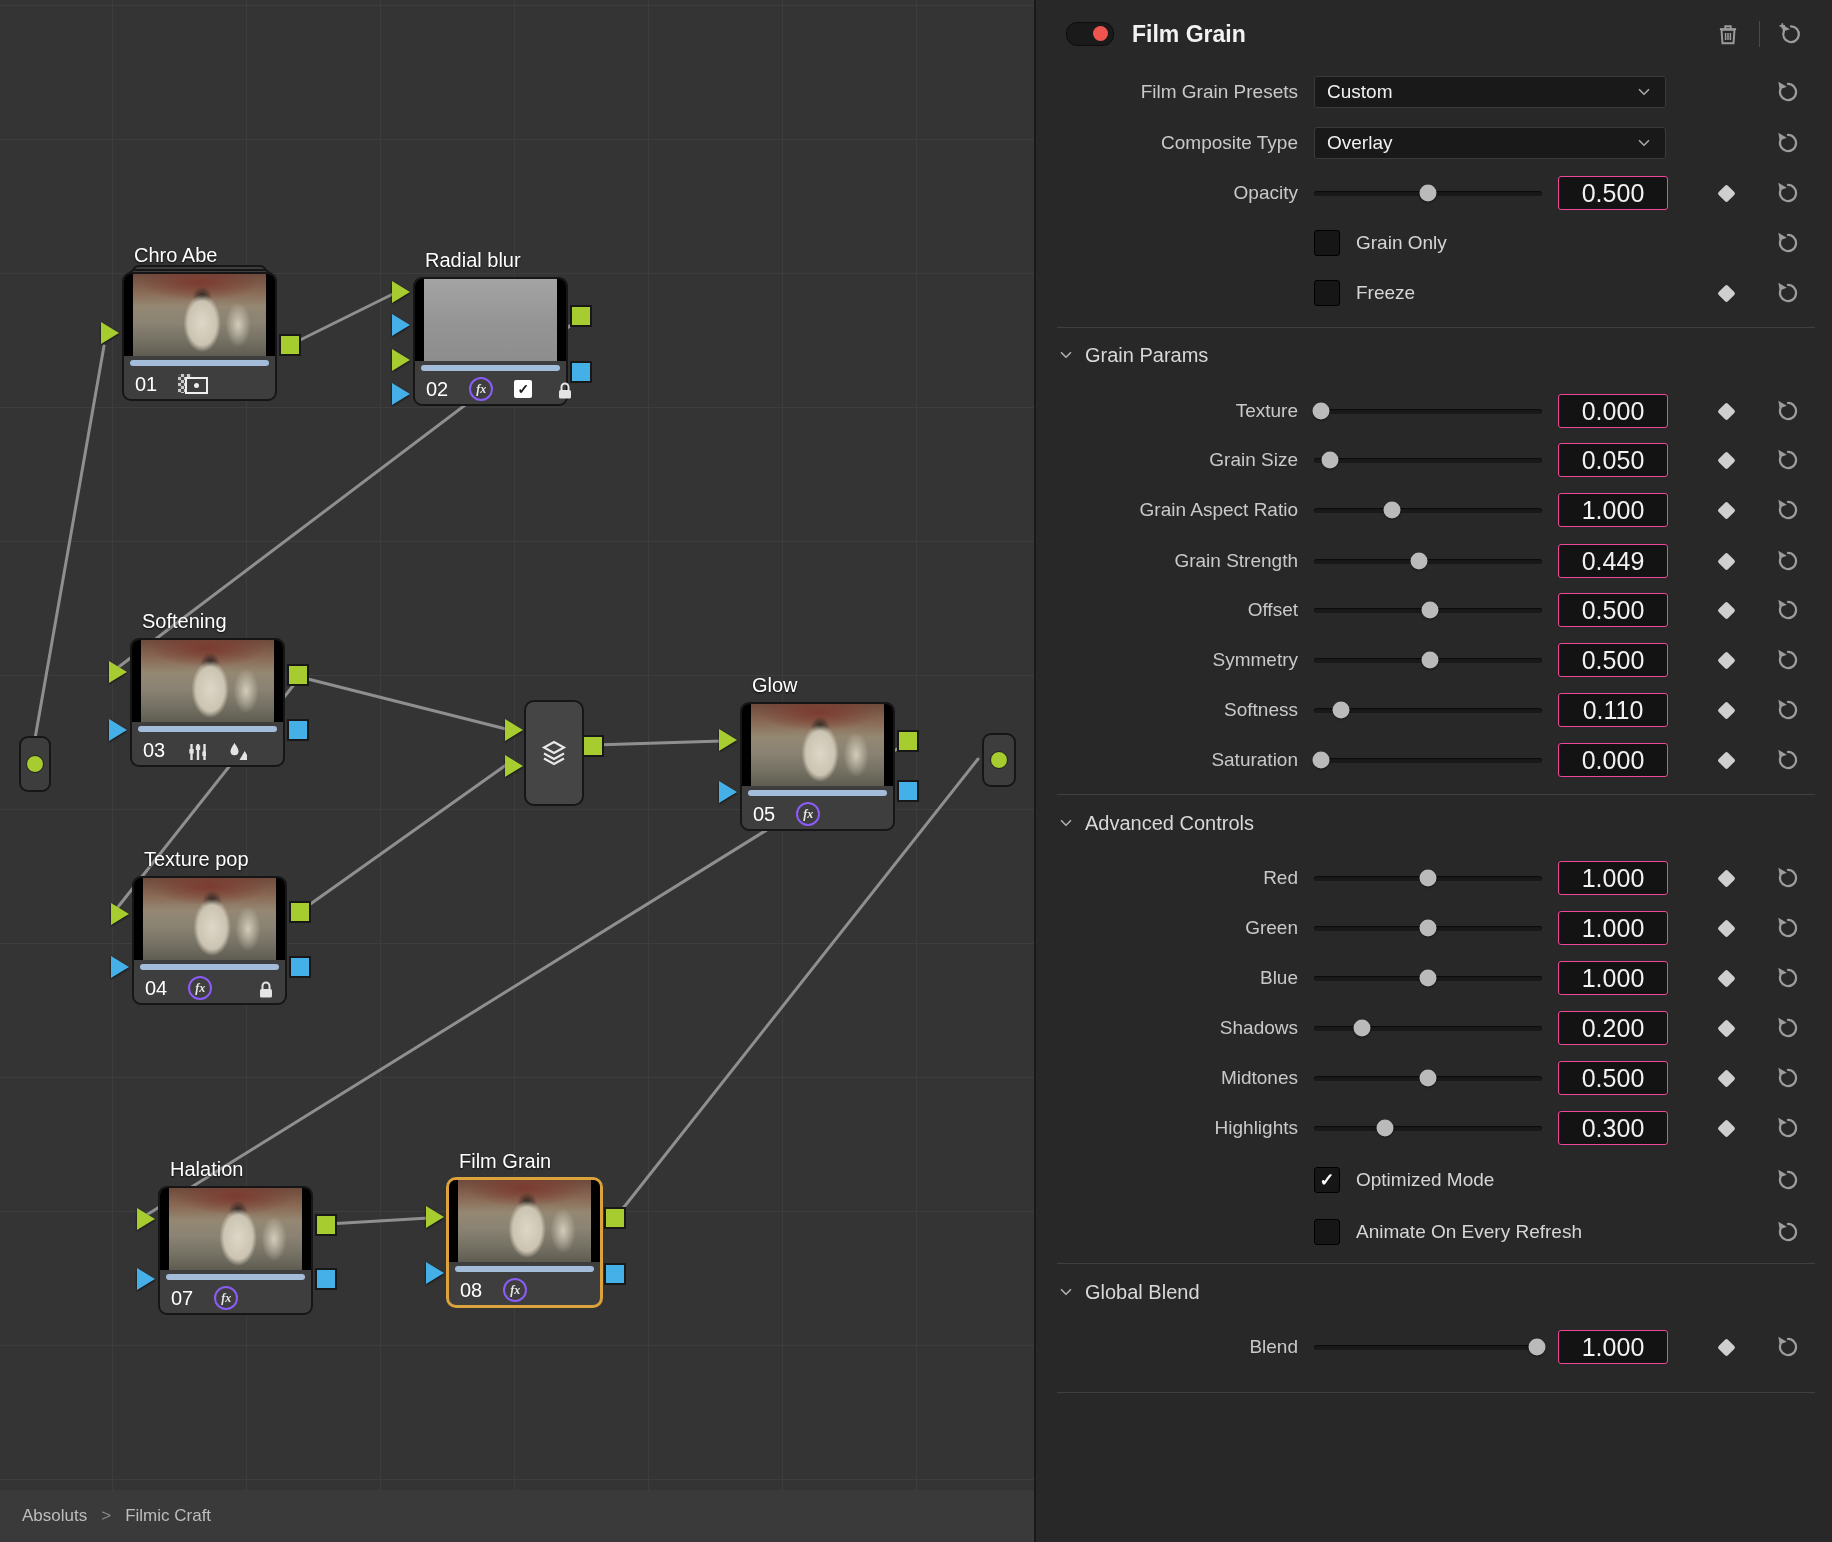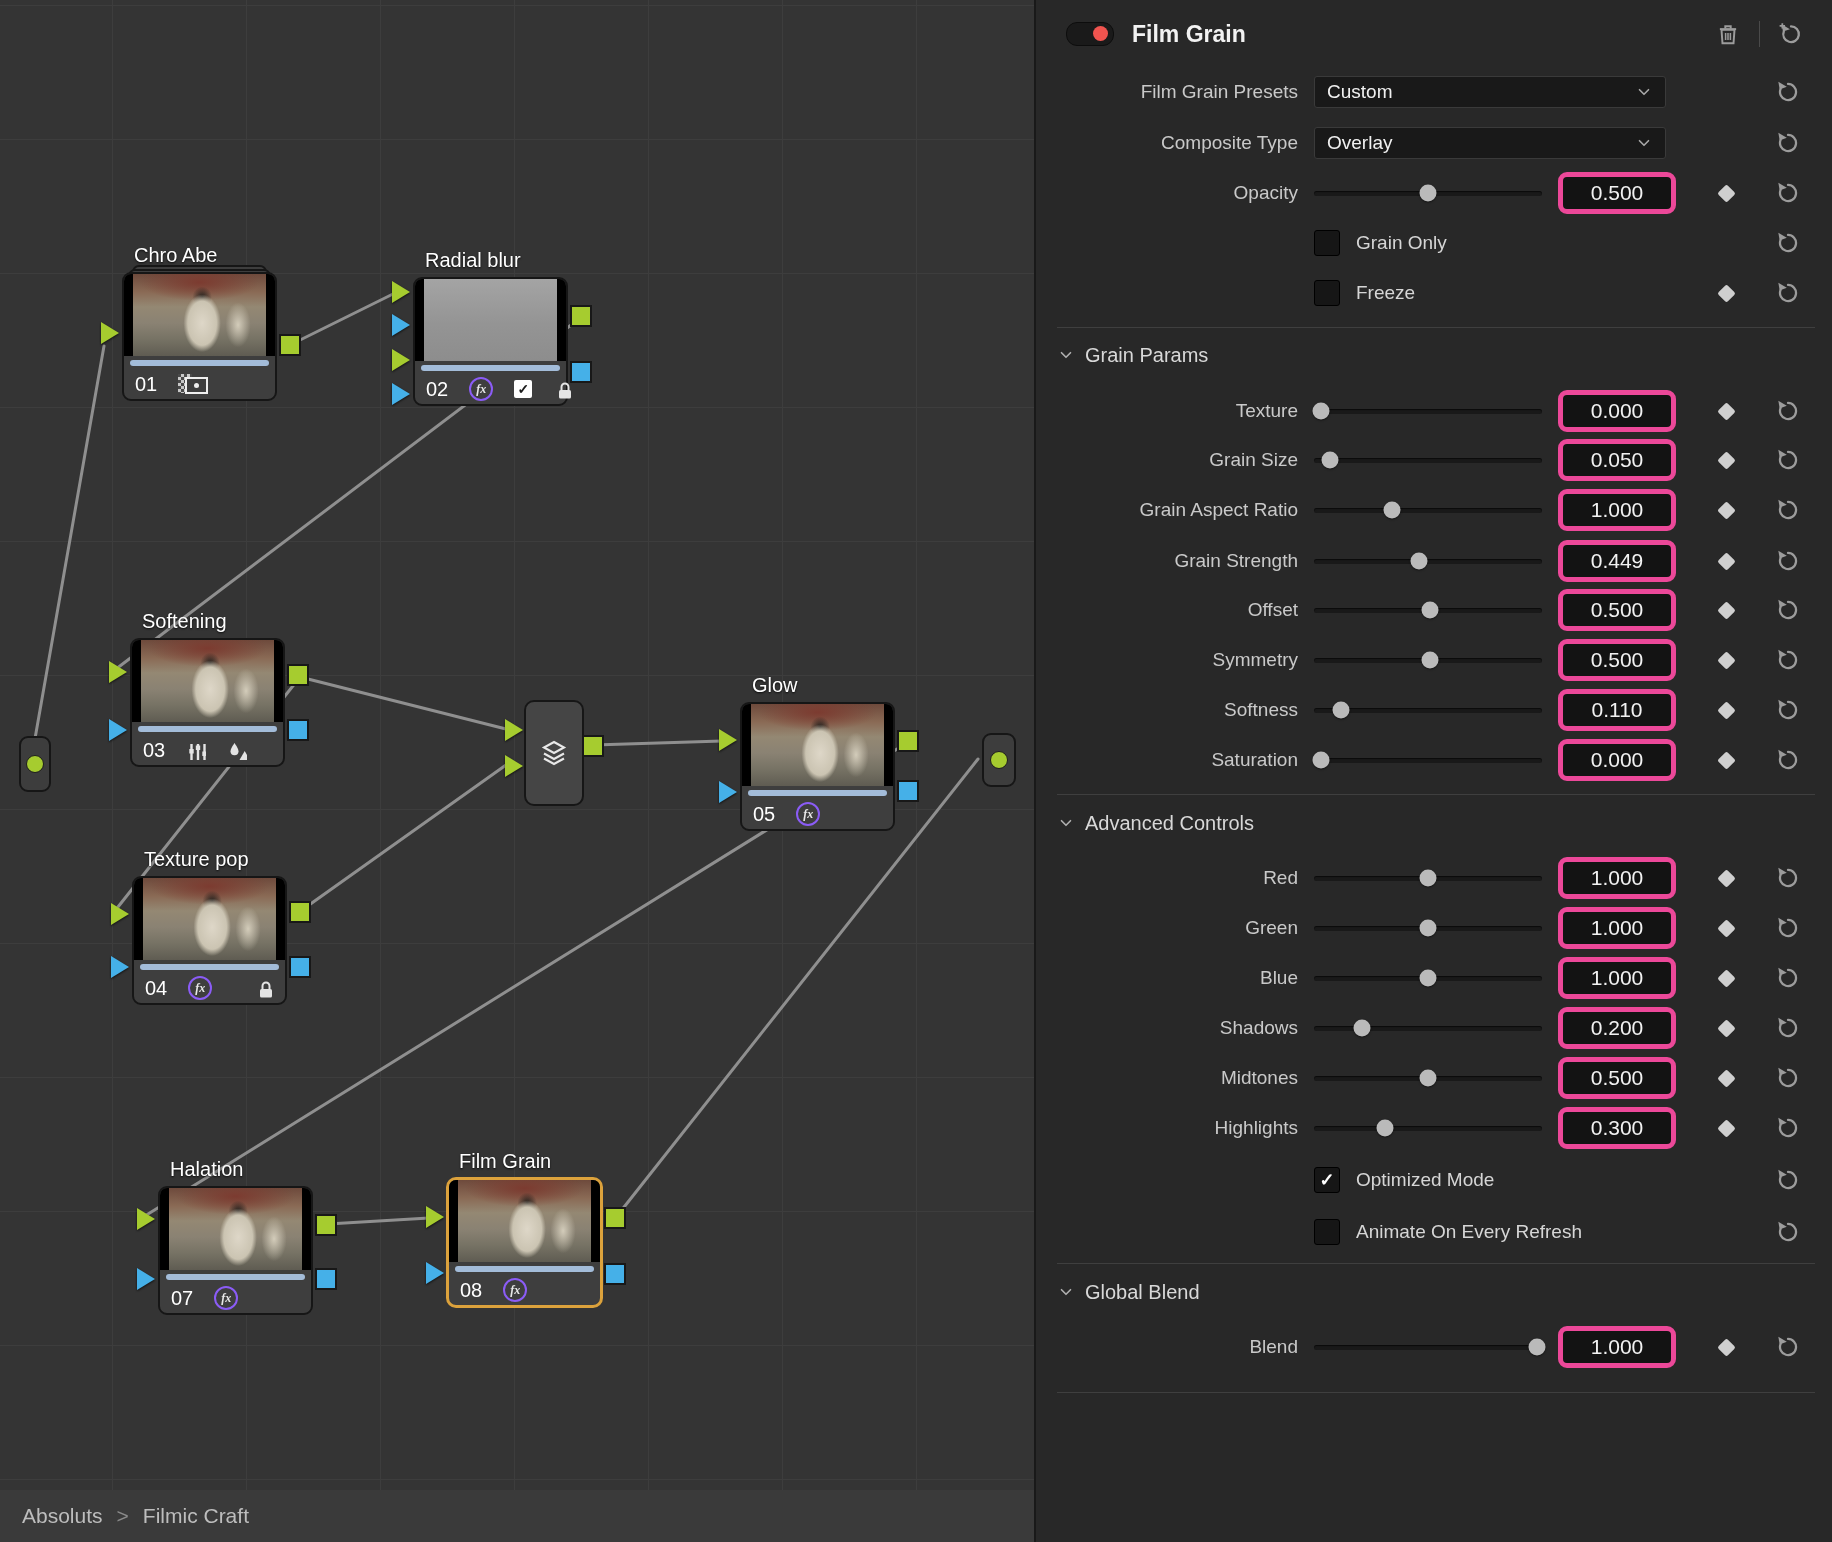--- a/index.html
+++ b/index.html
@@ -56,21 +56,21 @@
   .matte{position:relative;width:30px;height:20px;flex:none;}
   .matte .checker{position:absolute;left:0;top:0;width:14px;height:19px;
         background:repeating-conic-gradient(#c8c8c8 0% 25%,#4a4a4a 0% 50%) 0 0/6px 6px;}
   .matte .mrect{position:absolute;right:0;bottom:0;width:19px;height:13px;border:2px solid #efefef;
         background:#3e3e3e;display:flex;align-items:center;justify-content:center;}
   .matte .mdot{width:5px;height:5px;background:#efefef;border-radius:50%;}
 
   
   #crumbbar{position:absolute;left:0;top:1490px;width:1034px;height:52px;background:#3a3a3a;
             display:flex;align-items:center;gap:14px;padding-left:22px;box-sizing:border-box;
-            font-size:21px;color:#bdbdbd;z-index:3;}
+            font-size:17px;color:#bdbdbd;z-index:3;}
   #crumbbar .sep{color:#8a8a8a;}
 
   
   #panel{position:absolute;left:1034px;top:0;width:798px;height:1542px;background:#282828;
          border-left:2px solid #191919;box-sizing:border-box;}
   .phead{position:absolute;left:0;top:12px;width:100%;height:44px;display:flex;align-items:center;}
   .toggle{position:relative;margin-left:30px;width:46px;height:22px;background:#1a1a1a;border:1px solid #0d0d0d;
           border-radius:11px;}
   .toggle .dot{position:absolute;right:5px;top:3px;width:15px;height:15px;border-radius:50%;background:#f0544f;}
   .ptitle{margin-left:18px;font-size:23px;font-weight:bold;color:#f2f2f2;}
@@ -80,22 +80,22 @@
   .prow{position:absolute;left:20px;width:758px;height:40px;display:flex;align-items:center;}
   .plabel{width:242px;text-align:right;padding-right:0;font-size:19px;color:#c9c9c9;flex:none;}
   .pctrl{width:352px;margin-left:16px;display:flex;align-items:center;flex:none;}
   .dropdown{width:100%;height:32px;background:#191919;border:1px solid #3a3a3a;border-radius:3px;
             display:flex;align-items:center;padding:0 12px;box-sizing:border-box;color:#f0f0f0;font-size:19px;}
   .dropdown .icon-sm{margin-left:auto;color:#a8a8a8;width:18px;height:18px;}
   .track{position:relative;width:228px;height:5px;background:#191919;border-radius:3px;flex:none;
          box-shadow:inset 0 1px 1px rgba(0,0,0,.6);}
   .sthumb{position:absolute;top:50%;width:17px;height:17px;border-radius:50%;background:#bababa;
           transform:translate(-50%,-50%);box-shadow:0 1px 2px rgba(0,0,0,.5);}
-  .vbox{margin-left:16px;width:108px;height:32px;background:#131313;border:5px solid #ec4899;border-radius:9px;
-        display:flex;align-items:center;justify-content:center;color:#f2f2f2;font-size:21px;flex:none;}
+  .vbox{margin-left:16px;width:108px;height:32px;background:#131313;border:1px solid #ec4899;border-radius:3px;
+        display:flex;align-items:center;justify-content:center;color:#f2f2f2;font-size:25px;flex:none;}
   .kf{width:13px;height:13px;background:#cfcfcf;border-radius:2px;transform:rotate(45deg);
       margin-left:54px;flex:none;}
   .kf.hidden{visibility:hidden;}
   .reset{margin-left:42px;width:26px;height:26px;color:#9c9c9c;flex:none;}
   .pcheckbox{width:24px;height:24px;background:#161616;border:1px solid #000;border-radius:3px;flex:none;
              display:flex;align-items:center;justify-content:center;color:#fff;font-size:18px;font-weight:bold;}
   .pchecklabel{margin-left:16px;font-size:19px.5;font-size:19px;color:#d6d6d6;white-space:nowrap;}
   .pdivider{position:absolute;left:21px;width:758px;height:1px;background:#3f3f3f;}
   .psection{position:absolute;left:21px;height:36px;display:flex;align-items:center;gap:10px;
             font-size:20px;color:#d8d8d8;}

